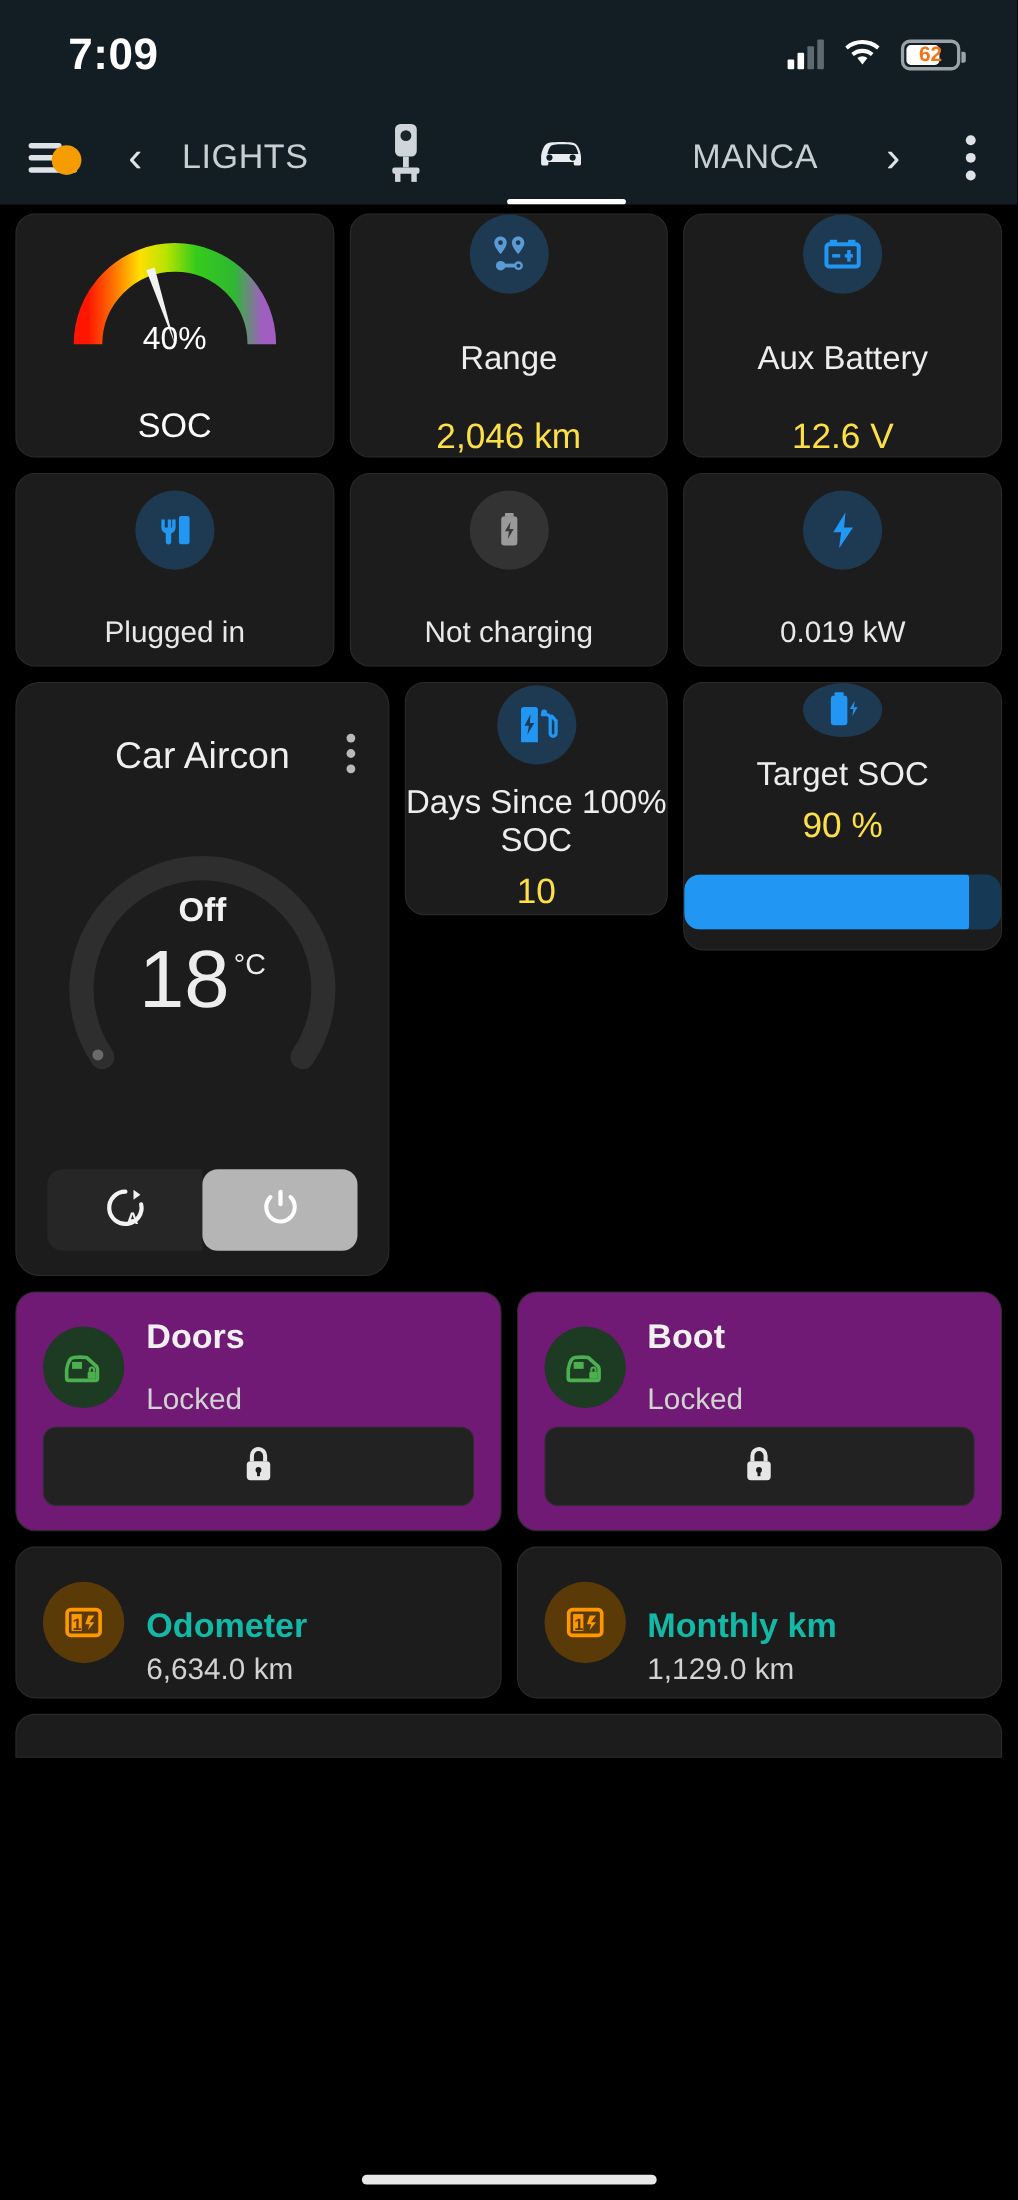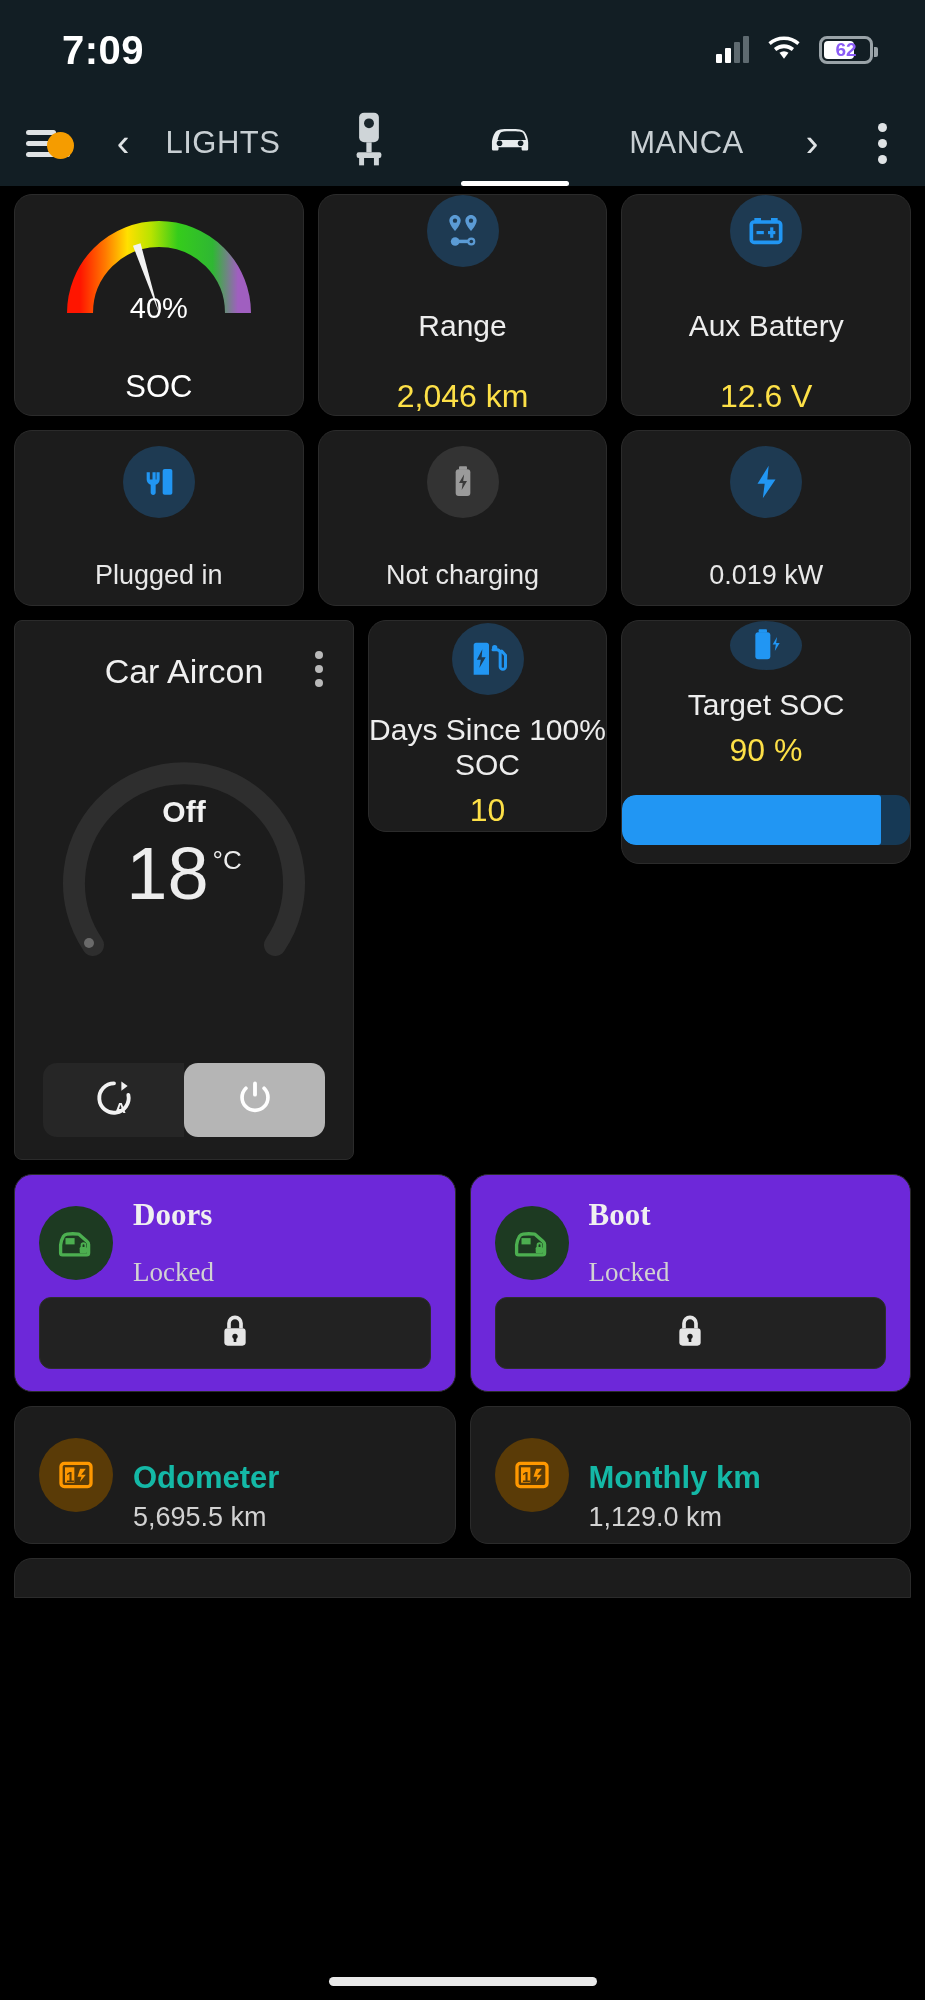--- a/index.html
+++ b/index.html
@@ -25,21 +25,21 @@
   .sig i:nth-child(1){height:9px;}
   .sig i:nth-child(2){height:15px;}
   .sig i:nth-child(3){height:21px; background:#5e6a70;}
   .sig i:nth-child(4){height:27px; background:#5e6a70;}
   .batt{
     width:54px;height:28px;border:3px solid #9aa3a8;border-radius:8px;
     position:relative; display:flex; align-items:center; justify-content:center;
   }
   .batt::after{content:"";position:absolute;right:-8px;top:8px;width:4px;height:10px;background:#9aa3a8;border-radius:0 2px 2px 0;}
   .batt .fill{position:absolute;left:2px;top:2px;bottom:2px;width:62%;background:#fff;border-radius:4px;}
-  .batt span{position:relative;font-size:19px;font-weight:700;color:#8b5cf6;z-index:2;}
+  .batt span{position:relative;font-size:19px;font-weight:700;color:#f97316;z-index:2;}
 
   
   .toolbar{
     height:86px; background:#121e24;
     display:flex; align-items:center; position:relative;
   }
   .tb-burger{ width:96px; display:flex; align-items:center; justify-content:center; position:relative;}
   .burger-lines{ width:44px; }
   .burger-lines i{ display:block; height:5px; background:#dfe3e5; border-radius:3px; margin:6px 0;}
   .burger-lines i:nth-child(1){ width:30px;}
@@ -85,22 +85,22 @@
   .gauge-wrap svg{ position:absolute; top:0; left:0;}
   .gauge-val{
     position:absolute; width:100%; text-align:center; bottom:-2px;
     font-size:29px; color:#fff;
   }
   .soc-label{ font-size:31px; color:#fff; margin-top:18px;}
 
   
   .aircon-row{ display:flex; gap:14px; margin-bottom:14px; }
   .aircon-card{
-    width:340px; background:#1c1c1c;border:1px solid #2b2b2b;border-radius:8px;
-    height:540px; position:relative; padding-top:22px;
+    width:340px; background:#1c1c1c;border:1px solid #2b2b2b;border-radius:22px;
+    height:540px; position:relative; padding-top:38px;
   }
   .aircon-head{ display:flex; align-items:center; justify-content:center; position:relative; height:56px;}
   .aircon-head .t{ font-size:34px; color:#efefef;}
   .aircon-kebab{ position:absolute; right:30px; top:8px; display:flex;flex-direction:column;gap:6px;}
   .aircon-kebab i{ width:8px;height:8px;border-radius:50%;background:#b9b9b9;display:block;}
   .dial{ position:relative; width:286px; height:270px; margin:18px auto 0 auto;}
   .dial svg{ position:absolute; top:0; left:0;}
   .dial-text{ position:absolute; top:0;left:0; width:100%; height:100%;
     display:flex; flex-direction:column; align-items:center; justify-content:center;}
   .dial-state{ font-size:30px; font-weight:700; color:#f2f2f2; margin-bottom:10px;}
@@ -125,22 +125,22 @@
   .rc-a{ height:212px; }
   .rc-b{ height:244px; position:relative; padding-bottom:18px;}
   .socbar{
     width:288px;height:74px;border-radius:14px;background:#163955;
     margin-top:26px; overflow:hidden;
   }
   .socbar .f{ height:100%; background:#2196f3; border-radius:14px 3px 3px 14px;}
 
   
   .lock-card{
-    flex:1; background:#6d28d9;border:1px solid #2b2b2b;border-radius:18px;
-    height:218px; padding:22px 24px 0 24px; position:relative;font-family:Liberation Serif, serif;
+    flex:1; background:#701a75;border:1px solid #2b2b2b;border-radius:18px;
+    height:218px; padding:22px 24px 0 24px; position:relative;
   }
   .lock-top{ display:flex; align-items:center; gap:20px;}
   .lock-circle{ width:74px;height:74px;border-radius:50%;background:#1d3a22;
     display:flex;align-items:center;justify-content:center; flex:0 0 auto;}
   .lock-name{ font-size:31px; font-weight:700; color:#f0f0f0;}
   .lock-state{ font-size:27px; color:#d2d2d2; margin-top:24px;}
   .lock-btn{
     position:absolute; left:24px; right:24px; bottom:22px; height:72px;
     background:#222222; border:1px solid #2e2e2e; border-radius:12px;
     display:flex; align-items:center; justify-content:center;
@@ -467,21 +467,21 @@
       <span class="odo-circle">
         <svg width="40" height="40" viewBox="0 0 24 24">
           <rect x="3" y="5" width="18" height="14" rx="2" fill="none" stroke="#ff9800" stroke-width="2"></rect>
           <rect x="5.4" y="7.4" width="5.6" height="9.2" fill="#ff9800"></rect>
           <text x="6" y="16" font-family="Liberation Sans, sans-serif" font-size="9" font-weight="700" fill="#5a3b07">1</text>
           <path d="M14.5 8.2h3.4l-2.8 3.6h2.8l-3.6 4.4 1-3.2h-2.4z" fill="#ff9800"></path>
         </svg>
       </span>
       <div>
         <div class="odo-name">Odometer</div>
-        <div class="odo-val">5,695.5 km</div>
+        <div class="odo-val">6,634.0 km</div>
       </div>
     </div>
     <div class="odo-card">
       <span class="odo-circle">
         <svg width="40" height="40" viewBox="0 0 24 24">
           <rect x="3" y="5" width="18" height="14" rx="2" fill="none" stroke="#ff9800" stroke-width="2"></rect>
           <rect x="5.4" y="7.4" width="5.6" height="9.2" fill="#ff9800"></rect>
           <text x="6" y="16" font-family="Liberation Sans, sans-serif" font-size="9" font-weight="700" fill="#5a3b07">1</text>
           <path d="M14.5 8.2h3.4l-2.8 3.6h2.8l-3.6 4.4 1-3.2h-2.4z" fill="#ff9800"></path>
         </svg>

